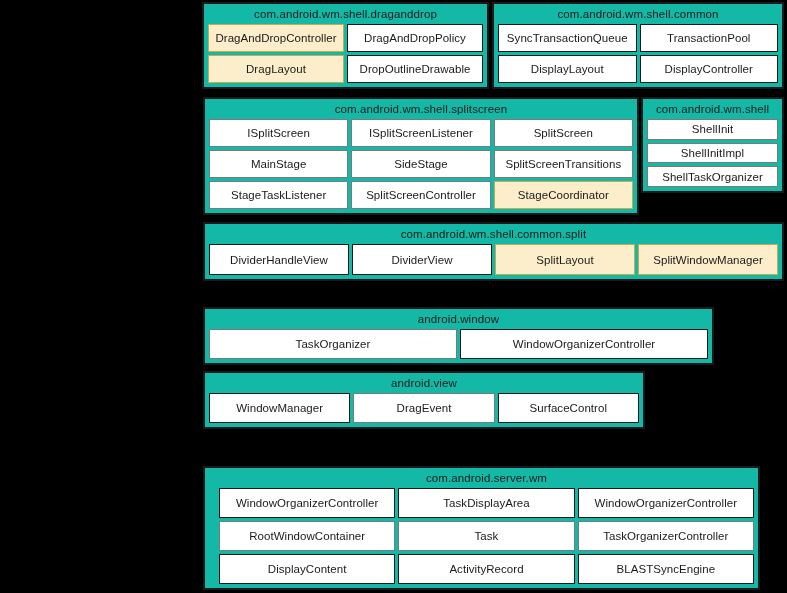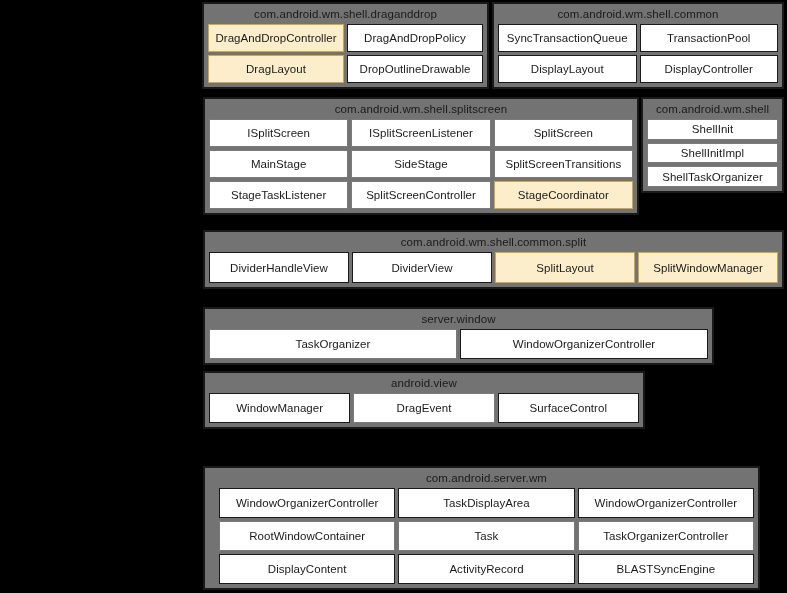--- a/index.html
+++ b/index.html
@@ -20,21 +20,21 @@
     position: absolute;
     left: 0; top: 0;
     width: 787px;
     height: 593px;
     background: #000000;
   }
 
   
   .package {
     position: absolute;
-    background: #737373;
+    background: #14b8a6;
     border: 2px solid #1a1a1a;
     box-sizing: border-box;
     display: flex;
     flex-direction: column;
   }
   .package-title {
     text-align: center;
     font-size: 11.5px;
     color: #1a1a1a;
     line-height: 13px;
@@ -77,21 +77,21 @@
   .class-box.hl {
     background: #fdeecb;
     border-color: #cfa64a;
   }
 
   
   #pkg-draganddrop { left: 202px; top: 2px;   width: 287px; height: 87px; }
   #pkg-common      { left: 492px; top: 2px;   width: 292px; height: 87px; }
   #pkg-splitscreen { left: 203px; top: 97px;  width: 436px; height: 118px; }
   #pkg-shell       { left: 641px; top: 97px;  width: 143px; height: 96px; }
-  #pkg-commonsplit { left: 203px; top: 230px; width: 581px; height: 59px; }
+  #pkg-commonsplit { left: 203px; top: 222px; width: 581px; height: 59px; }
   #pkg-androidwindow { left: 203px; top: 307px; width: 511px; height: 58px; }
   #pkg-androidview   { left: 203px; top: 371px; width: 442px; height: 58px; }
   #pkg-serverwm      { left: 203px; top: 466px; width: 557px; height: 124px; padding-left: 10px; }
 
   
 </style>
 </head>
 <body>
 
 <div class="canvas">
@@ -166,21 +166,21 @@
       <div class="class-row">
         <div class="class-box dark">DividerHandleView</div>
         <div class="class-box dark">DividerView</div>
         <div class="class-box hl">SplitLayout</div>
         <div class="class-box hl">SplitWindowManager</div>
       </div>
     </div>
   </div>
 
   <div class="package" id="pkg-androidwindow">
-    <div class="package-title">server.window</div>
+    <div class="package-title">android.window</div>
     <div class="package-body">
       <div class="class-row">
         <div class="class-box">TaskOrganizer</div>
         <div class="class-box dark">WindowOrganizerController</div>
       </div>
     </div>
   </div>
 
   <div class="package" id="pkg-androidview">
     <div class="package-title">android.view</div>

